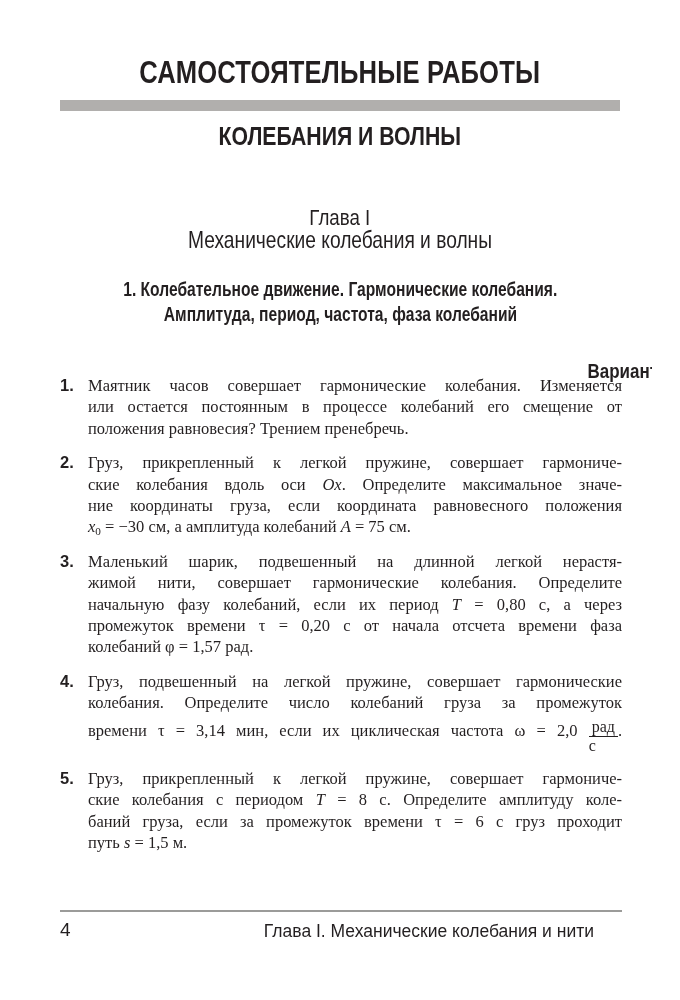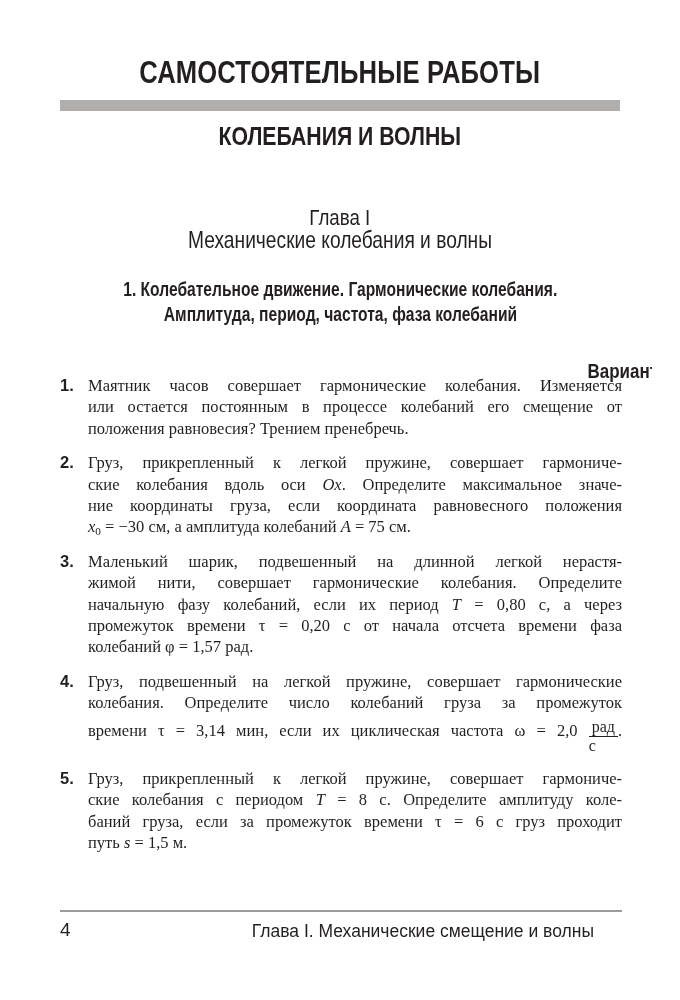--- a/index.html
+++ b/index.html
@@ -128,15 +128,15 @@
         <div class="pline">ские колебания с периодом <i>T</i> = 8 с. Определите амплитуду коле-</div>
         <div class="pline">баний груза, если за промежуток времени τ = 6 с груз проходит</div>
         <div class="pline short">путь <i>s</i> = 1,5 м.</div>
       </div>
     </div>
 
   </div>
 
   <div class="footer-rule"></div>
   <div class="page-number">4</div>
-  <div class="running-title">Глава I. Механические смещение и волны</div>
+  <div class="running-title">Глава I. Механические колебания и нити</div>
 
 </div>
 
 </body></html>

